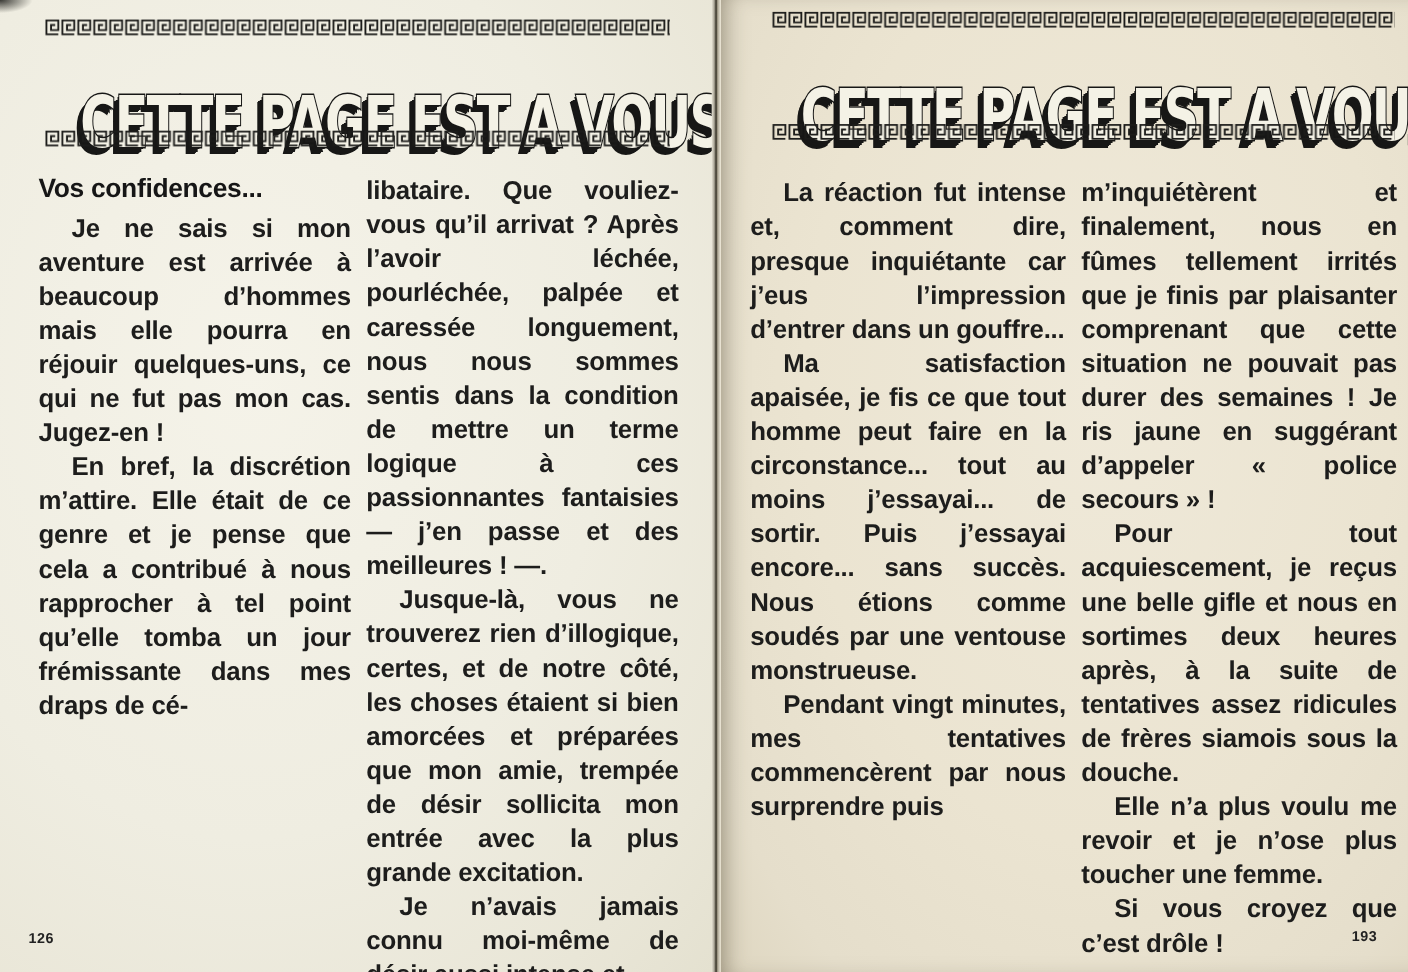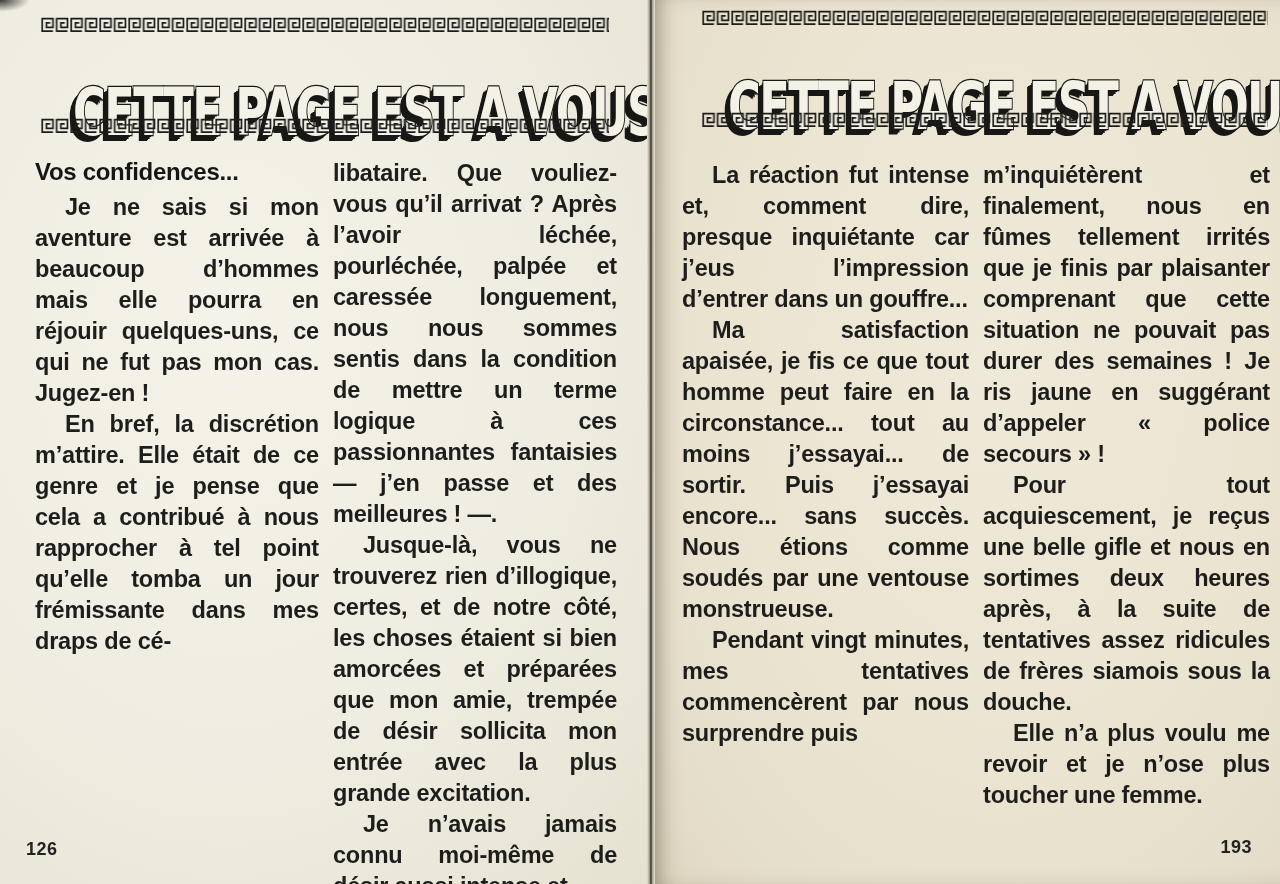--- a/index.html
+++ b/index.html
@@ -77,21 +77,21 @@
   .heading{
     margin:0 0 6px 0;
     font-size:24px;line-height:28px;
     font-weight:700;letter-spacing:-.3px;
     color:#161616;
   }
 
   
   .pageno{
     position:absolute;bottom:24px;
-    font-size:18px;font-weight:700;color:#222;letter-spacing:.5px;
+    font-size:13px;font-weight:700;color:#222;letter-spacing:.5px;
   }
   .pageno-left{left:26px;}
   .pageno-right{right:28px;bottom:26px;}
 </style>
 </head>
 <body>
 
 <div class="spread">
 
   <section class="page page-left">
@@ -155,19 +155,20 @@
     <div class="cols">
       <div class="col">
         <p>La réaction fut intense et, comment dire, presque inquiétante car j’eus l’impression d’entrer dans un gouffre...</p>
         <p>Ma satisfaction apaisée, je fis ce que tout homme peut faire en la circonstance... tout au moins j’essayai... de sortir. Puis j’essayai encore... sans succès. Nous étions comme soudés par une ventouse monstrueuse.</p>
         <p>Pendant vingt minutes, mes tentatives commencèrent par nous surprendre puis</p>
       </div>
       <div class="col">
         <p class="cont">m’inquiétèrent et finalement, nous en fûmes tellement irrités que je finis par plaisanter comprenant que cette situation ne pouvait pas durer des semaines ! Je ris jaune en suggérant d’appeler « police secours » !</p>
         <p>Pour tout acquiescement, je reçus une belle gifle et nous en sortimes deux heures après, à la suite de tentatives assez ridicules de frères siamois sous la douche.</p>
         <p>Elle n’a plus voulu me revoir et je n’ose plus toucher une femme.</p>
+        <p>Si vous croyez que c’est drôle !</p>
       </div>
     </div>
 
     <div class="pageno pageno-right">193</div>
   </section>
 
 </div>
 
 </body></html>

